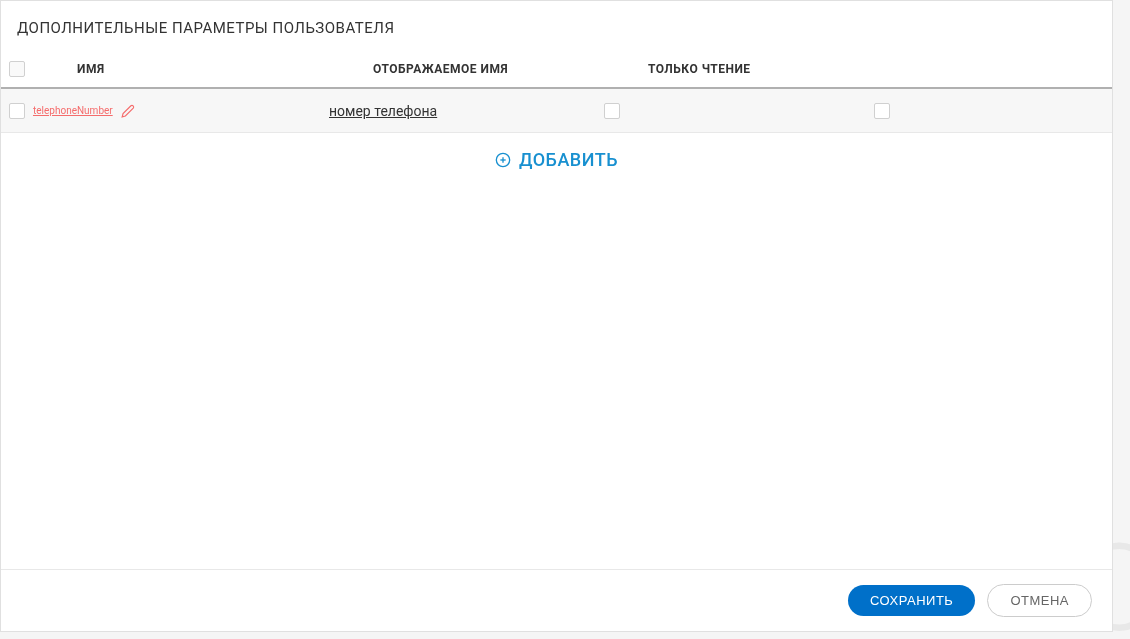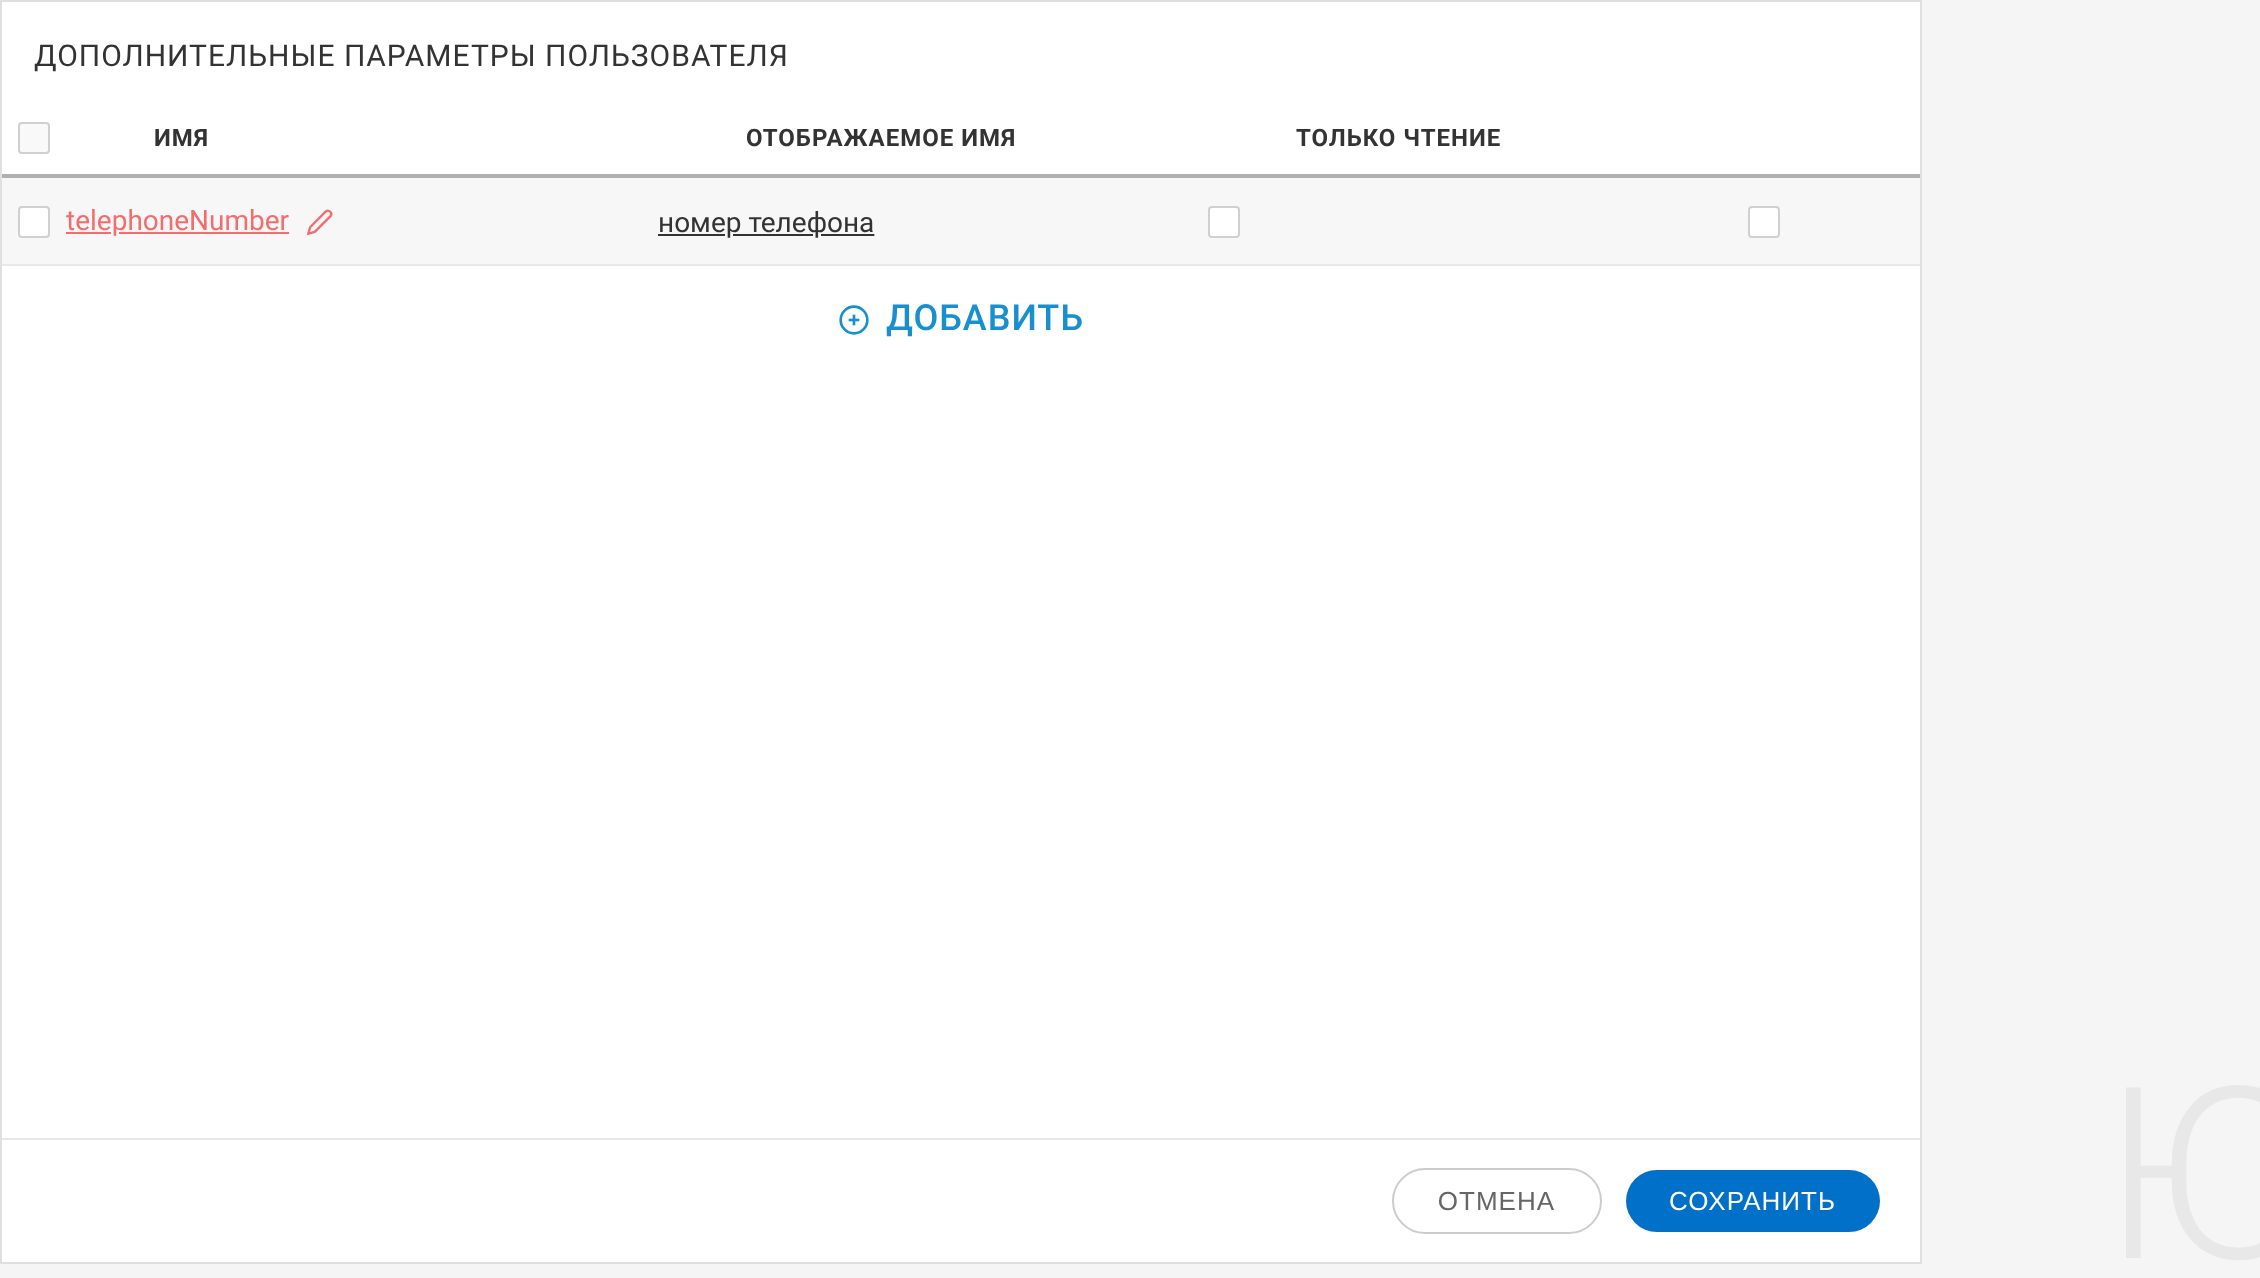--- a/index.html
+++ b/index.html
@@ -10,21 +10,21 @@
     body {
       font-family: -apple-system, BlinkMacSystemFont, "Segoe UI", Roboto, Arial, sans-serif;
       background: #f5f5f5;
       width: 1130px;
       height: 639px;
       position: relative;
       overflow: hidden;
     }
     .modal {
       background: #fff;
-      width: 961px;
+      width: 1113px;
       height: 632px;
       border: 1px solid #e0e0e0;
       display: flex;
       flex-direction: column;
       position: relative;
     }
     .header {
       padding: 18px 16px 14px 16px;
     }
     .header-title {
@@ -94,21 +94,21 @@
       background: #f9f9f9;
     }
     .row-name-wrap {
       display: flex;
       align-items: center;
       gap: 8px;
     }
     .row-name-link {
       color: #f56c6c;
       text-decoration: underline;
-      font-size: 14px;
+      font-size: 10px;
       cursor: pointer;
     }
     .edit-icon {
       width: 14px;
       height: 14px;
       cursor: pointer;
       color: #f56c6c;
     }
     .row-display {
       font-size: 14px;
@@ -216,18 +216,18 @@
       <svg class="plus-icon" viewBox="0 0 24 24" fill="none" stroke="currentColor" stroke-width="2">
         <circle cx="12" cy="12" r="10"></circle>
         <line x1="12" y1="8" x2="12" y2="16"></line>
         <line x1="8" y1="12" x2="16" y2="12"></line>
       </svg>
       <span class="add-label">ДОБАВИТЬ</span>
     </div>
   </div>
 
   <div class="footer">
+    <button class="btn btn-save">СОХРАНИТЬ</button>
     <button class="btn btn-cancel">ОТМЕНА</button>
-    <button class="btn btn-save">СОХРАНИТЬ</button>
   </div>
 </div>
 
 <div class="bg-watermark">Ю</div>
 
 </body></html>

